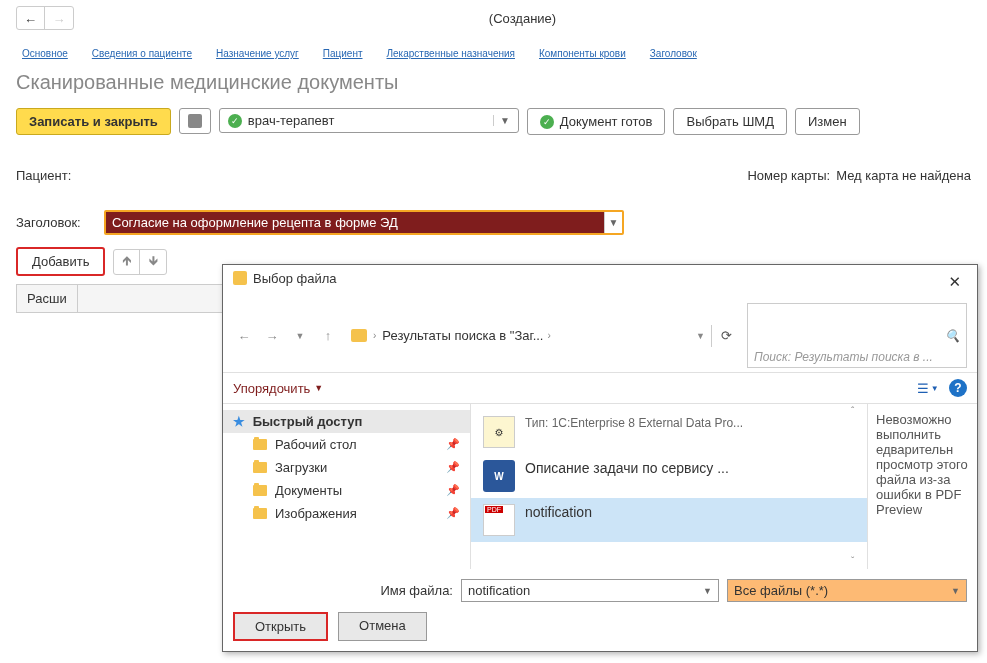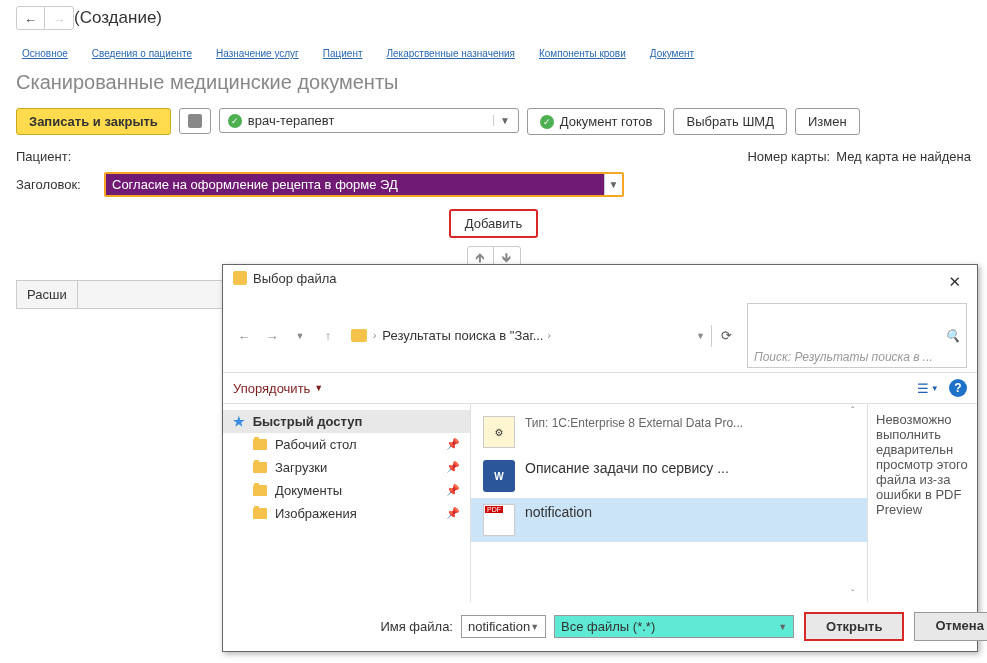--- a/index.html
+++ b/index.html
@@ -3,45 +3,45 @@
 <meta charset="utf-8">
 <style>
 * { box-sizing: border-box; font-family: Arial, sans-serif; }
 body { margin: 0; padding: 0; width: 987px; height: 663px; background: #fff; font-size: 13px; color: #333; position: relative; }
 
 .top-nav { display: flex; align-items: center; padding: 6px 16px; }
 .nav-arrows { display: flex; border: 1px solid #ccc; border-radius: 3px; }
 .nav-arrow { width: 28px; height: 22px; display: flex; align-items: center; justify-content: center; cursor: pointer; }
 .nav-arrow:first-child { border-right: 1px solid #ccc; }
 .nav-arrow.disabled { color: #ccc; }
-.page-title { flex: 1; text-align: left; font-size: 17px; }
+.page-title { flex: 1; text-align: center; font-size: 13px; }
 
 .tabs { display: flex; gap: 24px; padding: 12px 22px 8px; }
 .tab-link { color: #2968b3; text-decoration: underline; cursor: pointer; font-size: 10px; }
 
 .subtitle { padding: 4px 16px 10px; font-size: 20px; color: #888; }
 
 .toolbar { display: flex; gap: 8px; padding: 4px 16px 10px; align-items: flex-start; }
 .btn { border: 1px solid #999; border-radius: 3px; padding: 5px 12px; background: #fff; cursor: pointer; font-size: 13px; display: flex; align-items: center; gap: 6px; }
 .btn-yellow { background: #ffdb4d; border-color: #c9a91e; font-weight: bold; }
 .btn-icon-only { padding: 5px 8px; }
 .dropdown-field { display: flex; align-items: center; border: 1px solid #999; border-radius: 3px; padding: 4px 8px; gap: 6px; min-width: 300px; }
 .dropdown-field .caret { border-left: 1px solid #ccc; padding-left: 6px; color: #666; font-size: 10px; }
 .check-green { width: 14px; height: 14px; border-radius: 50%; background: #4caf50; display: inline-flex; align-items: center; justify-content: center; color: #fff; font-size: 9px; }
 
-.form-row { display: flex; align-items: center; padding: 4px 16px; gap: 8px; }
+.form-row { display: flex; align-items: center; padding: 4px 16px; gap: 8px; margin-top: 19px; }
 .form-label { min-width: 80px; }
 .form-value { flex: 1; }
 .card-info { margin-left: auto; display: flex; gap: 6px; }
 
 .title-input-wrap { display: flex; border: 2px solid #f5a623; border-radius: 2px; width: 520px; }
-.title-input { flex: 1; padding: 3px 6px; color: #fff; background: #701a75; border: none; }
+.title-input { flex: 1; padding: 3px 6px; color: #fff; background: #7f1d1d; border: none; }
 .title-caret { width: 18px; display: flex; align-items: center; justify-content: center; color: #666; font-size: 10px; border-left: 1px solid #ccc; }
 
-.list-toolbar { display: flex; gap: 8px; padding: 8px 16px; align-items: center; flex-direction: column; }
+.list-toolbar { display: flex; gap: 8px; padding: 8px 16px; align-items: center; }
 .btn-add { border: 2px solid #d92727; padding: 5px 14px; border-radius: 3px; cursor: pointer; }
 .arrow-btns { display: flex; border: 1px solid #ccc; border-radius: 3px; }
 .arrow-btn { width: 26px; height: 24px; display: flex; align-items: center; justify-content: center; border-right: 1px solid #ccc; cursor: pointer; color: #888; }
 .arrow-btn:last-child { border-right: none; }
 
 .table-head { display: flex; border: 1px solid #ccc; margin: 0 16px; background: #f5f5f5; }
 .table-head div { padding: 6px 10px; border-right: 1px solid #ccc; font-size: 13px; }
 
 
 .dialog { position: absolute; top: 264px; left: 222px; width: 756px; height: 388px; background: #fff; border: 1px solid #666; box-shadow: 2px 2px 6px rgba(0,0,0,0.3); display: flex; flex-direction: column; }
@@ -80,28 +80,28 @@
 .file-icon.ext-word { background: #2b579a; color: #fff; border-radius: 3px; font-weight: bold; }
 .file-icon.ext-pdf { background: #fff; border: 1px solid #ccc; position: relative; }
 .pdf-badge { position: absolute; top: 1px; left: 1px; background: #c00; color: #fff; font-size: 7px; padding: 0 2px; }
 .file-text { flex: 1; overflow: hidden; }
 .file-name { font-size: 14px; white-space: nowrap; overflow: hidden; text-overflow: ellipsis; }
 .file-meta { font-size: 12px; color: #666; white-space: nowrap; overflow: hidden; text-overflow: ellipsis; }
 .scroll-hint { position: absolute; right: 2px; top: 0; bottom: 0; width: 14px; display: flex; flex-direction: column; justify-content: space-between; color: #888; font-size: 10px; padding: 2px 0; }
 
 .preview-pane { width: 110px; border-left: 1px solid #e0e0e0; padding: 8px; font-size: 13px; color: #555; word-break: break-word; }
 
-.dlg-footer { padding: 10px; display: flex; flex-direction: row; gap: 10px; }
+.dlg-footer { padding: 10px; display: flex; flex-direction: column; gap: 10px; }
 .filename-row { display: flex; align-items: center; gap: 8px; }
 .filename-label { text-align: right; }
 .filename-input { flex: 1; border: 1px solid #999; padding: 3px 6px; display: flex; align-items: center; }
 .filename-input span:first-child { flex: 1; }
-.filter-select { width: 240px; border: 1px solid #999; padding: 3px 6px; display: flex; align-items: center; background: #5eead4; }
+.filter-select { width: 240px; border: 1px solid #999; padding: 3px 6px; display: flex; align-items: center; background: #fdba74; }
 .filter-select span:first-child { flex: 1; }
-.dlg-buttons { display: flex; justify-content: space-between; gap: 10px; padding-right: 2px; font-weight: bold; }
+.dlg-buttons { display: flex; justify-content: flex-start; gap: 10px; padding-right: 2px; }
 .dlg-btn { border: 1px solid #999; padding: 5px 20px; background: #e8e8e8; cursor: pointer; font-size: 13px; }
 .dlg-btn.primary { border: 2px solid #d92727; }
 .ic-1c { width: 14px; height: 14px; background: #f5c24c; border-radius: 2px; display: inline-block; }
 .folder-path-icon { width: 16px; height: 13px; background: #f5c24c; border-radius: 2px; display: inline-block; position: relative; }
 .disk-icon { width: 14px; height: 14px; background: #888; border-radius: 2px; display: inline-block; }
 </style>
 </head>
 <body>
 
 <div class="top-nav">
@@ -112,21 +112,21 @@
   <div class="page-title">(Создание)</div>
 </div>
 
 <div class="tabs">
   <span class="tab-link">Основное</span>
   <span class="tab-link">Сведения о пациенте</span>
   <span class="tab-link">Назначение услуг</span>
   <span class="tab-link">Пациент</span>
   <span class="tab-link">Лекарственные назначения</span>
   <span class="tab-link">Компоненты крови</span>
-  <span class="tab-link">Документ</span>
+  <span class="tab-link">Заголовок</span>
 </div>
 
 <div class="subtitle">Сканированные медицинские документы</div>
 
 <div class="toolbar">
   <div class="btn btn-yellow">Записать и закрыть</div>
   <div class="btn btn-icon-only">
       <span class="disk-icon"></span>
     </div>
   <div class="dropdown-field">

